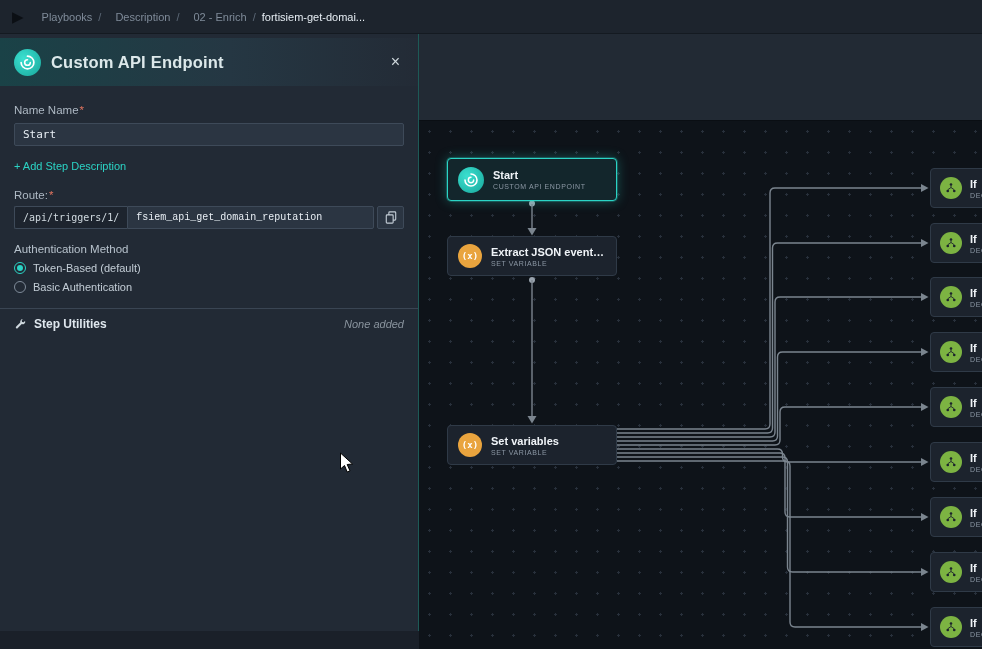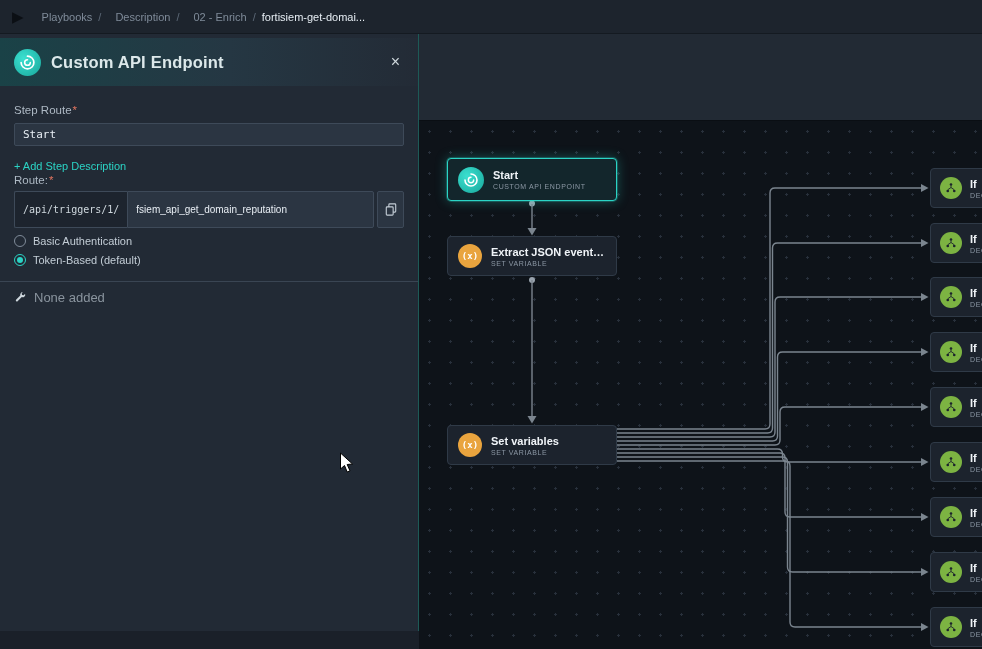--- a/index.html
+++ b/index.html
@@ -53,30 +53,30 @@
   .panel-body { padding:14px 14px 0 14px; }
   .field-label { font-size:11.5px; color:#aeb9c4; }
   .req { color:var(--required,#e0745f); margin-left:1px; }
   .text-input {
     margin-top:5px; width:100%; height:23px;
     background:var(--bg-input,#2b3542); border:1px solid var(--border-input,#3e4a59);
     border-radius:2px; color:#e8eef4; font-family:"DejaVu Sans Mono",monospace;
     font-size:11px; padding:0 8px; outline:none;
   }
   .add-desc { display:inline-block; margin-top:14px; font-size:11px; color:var(--accent,#2bd4c5); cursor:pointer; text-decoration:none; }
-  .route-label { display:block; }
-  .route-group { margin-top:5px; display:flex; align-items:stretch; height:37px; }
+  .route-label { display:block; margin-top:15px; }
+  .route-group { margin-top:5px; display:flex; align-items:stretch; height:23px; }
   .route-prefix {
     background:#1d242e; border:1px solid var(--border-input,#3e4a59); border-right:none;
     color:#cfd8de; font-family:"DejaVu Sans Mono",monospace; font-size:10px;
     display:flex; align-items:center; padding:0 8px; border-radius:2px 0 0 2px; white-space:nowrap;
   }
   .route-input {
     flex:1; background:var(--bg-input,#2b3542); border:1px solid var(--border-input,#3e4a59);
-    color:#e8eef4; font-family:Liberation Sans, sans-serif; font-size:10px; padding:0 8px;
+    color:#e8eef4; font-family:Liberation Mono, monospace; font-size:10px; padding:0 8px;
     border-radius:0 2px 2px 0; outline:none; min-width:0;
   }
   .copy-btn {
     margin-left:3px; width:27px; background:var(--bg-input,#2b3542);
     border:1px solid var(--border-input,#3e4a59); border-radius:2px; cursor:pointer;
     display:flex; align-items:center; justify-content:center; color:#c3cdd6;
   }
   .auth-label { margin-top:14px; display:block; color:#b7c2cc; }
   .radio-row { display:flex; align-items:center; gap:7px; margin-top:7px; cursor:pointer; }
   .radio {
@@ -84,21 +84,21 @@
     display:inline-flex; align-items:center; justify-content:center; flex:0 0 auto;
   }
   .radio-row.selected .radio { border-color:var(--accent,#2bd4c5); }
   .radio-row.selected .radio::after {
     content:""; width:6px; height:6px; border-radius:50%; background:var(--accent,#2bd4c5);
   }
   .radio-label { font-size:11px; color:#c3cdd6; }
   .divider { border:none; border-top:1px solid #3a4553; margin:15px -14px 0 -14px; }
   .utilities-row { display:flex; align-items:center; gap:7px; margin-top:8px; }
   .utilities-row .u-label { font-size:12px; font-weight:bold; color:#dfe7ee; flex:1; }
-  .utilities-row .u-status { font-size:13px; color:#8a949e; margin-right:12px; }
+  .utilities-row .u-status { font-size:11px; font-style:italic; color:#8a949e; margin-right:0; }
   .wrench { color:#cfd8de; display:inline-flex; }
 
   
   .canvas-top {
     position:absolute; left:419px; top:34px; width:563px; height:87px;
     background:var(--bg-canvas-top,#222a34); border-bottom:1px solid #0a0e13; z-index:1;
   }
   .canvas {
     position:absolute; left:419px; top:121px; width:563px; height:528px;
     background-color:var(--bg-canvas,#0e1319);
@@ -345,57 +345,59 @@
         <svg width="17" height="17" viewBox="0 0 24 24">
             <path d="M12 3a9 9 0 1 1-9 9" stroke="#fff" stroke-width="2.4" fill="none" stroke-linecap="round"></path>
             <path d="M12 8a4 4 0 1 0 4 4" stroke="#fff" stroke-width="2.2" fill="none" stroke-linecap="round"></path>
           </svg>
       </span>
       <h1>Custom API Endpoint</h1>
       <button class="close-btn">×</button>
     </div>
 
     <div class="panel-body">
-      <label class="field-label"><span>Step Route</span><span class="req">*</span></label>
+      <label class="field-label"><span>Name Name</span><span class="req">*</span></label>
       <input class="text-input" type="text" value="Start" style="">
 
       <a class="add-desc">+ Add Step Description</a>
 
       <label class="field-label route-label"><span>Route:</span><span class="req">*</span></label>
       <div class="route-group">
         <span class="route-prefix">/api/triggers/1/</span>
         <input class="route-input" type="text" value="fsiem_api_get_domain_reputation" style="">
         <button class="copy-btn">
           <span style="display:inline-flex;">
             <svg width="12" height="13" viewBox="0 0 14 15">
                 <rect x="4.5" y="1" width="8" height="9.5" rx="1" fill="none" stroke="currentColor" stroke-width="1.3"></rect>
                 <rect x="1.5" y="4.5" width="8" height="9.5" rx="1" fill="#2b3542" stroke="currentColor" stroke-width="1.3"></rect>
               </svg>
           </span>
         </button>
       </div>
 
-
+      <label class="field-label auth-label">Authentication Method</label>
+
+      <div class="radio-row selected">
+        <span class="radio"></span>
+        <span class="radio-label">Token-Based (default)</span>
+      </div>
       <div class="radio-row">
         <span class="radio"></span>
         <span class="radio-label">Basic Authentication</span>
-      </div>
-      <div class="radio-row selected">
-        <span class="radio"></span>
-        <span class="radio-label">Token-Based (default)</span>
       </div>
 
       <hr class="divider">
 
       <div class="utilities-row">
         <span class="wrench">
           <svg width="13" height="13" viewBox="0 0 24 24">
               <path d="M21 6.5a5 5 0 0 1-6.6 4.7L7 18.6a2 2 0 1 1-2.8-2.8l7.4-7.4A5 5 0 0 1 16.3 2l-2 2 0.5 3.2L18 7.7l2-2c.5.9 1 1.8 1 .8z" fill="currentColor"></path>
             </svg>
         </span>
+        <span class="u-label">Step Utilities</span>
         <span class="u-status">None added</span>
       </div>
     </div>
   </aside>
   <div class="panel-footer"></div>
 
   <svg class="cursor" width="16" height="22" viewBox="0 0 16 22">
     <path d="M1.5 1 L1.5 17 L5.5 13.5 L8.2 20 L11 18.8 L8.2 12.5 L13.5 12 Z" fill="#ffffff" stroke="#000000" stroke-width="1"></path>
   </svg>
 

